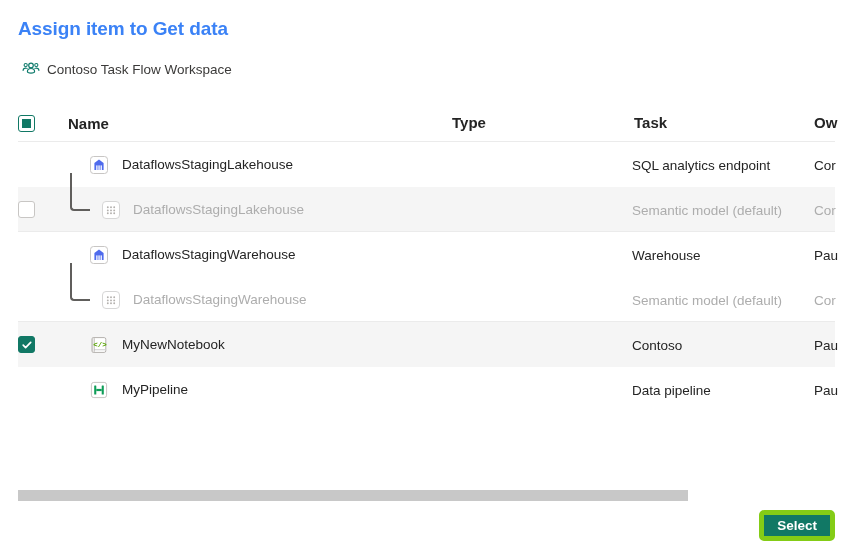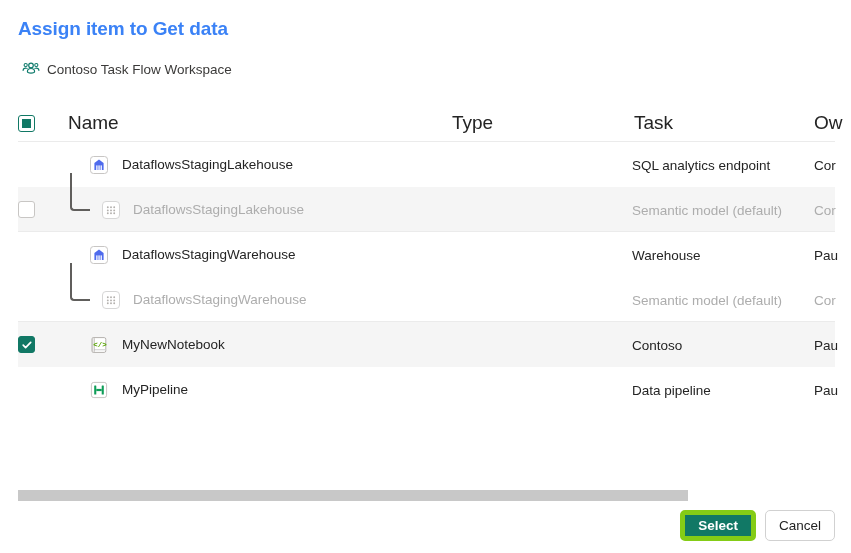--- a/index.html
+++ b/index.html
@@ -120,22 +120,22 @@
     min-width: 182px;
   }
   .c-owner {
     width: 60px;
     min-width: 60px;
     overflow: hidden;
     white-space: nowrap;
   }
 
   .hdr-text {
-    font-size: 19px;
-    font-weight: normal;
+    font-size: 15px;
+    font-weight: bold;
     color: #242424;
     text-align: center;
   }
 
   .name-text {
     font-size: 13.5px;
     color: #242424;
     white-space: nowrap;
   }
   .type-text, .owner-text {
@@ -482,14 +482,13 @@
   </div>
 
 </div>
 
 <div class="h-scrollbar">
   <div class="h-scroll-thumb"></div>
 </div>
 
 <div class="footer">
   <button class="btn btn-primary">Select</button>
-  <button class="btn btn-secondary">Cancel</button>
 </div>
 
 </body></html>

